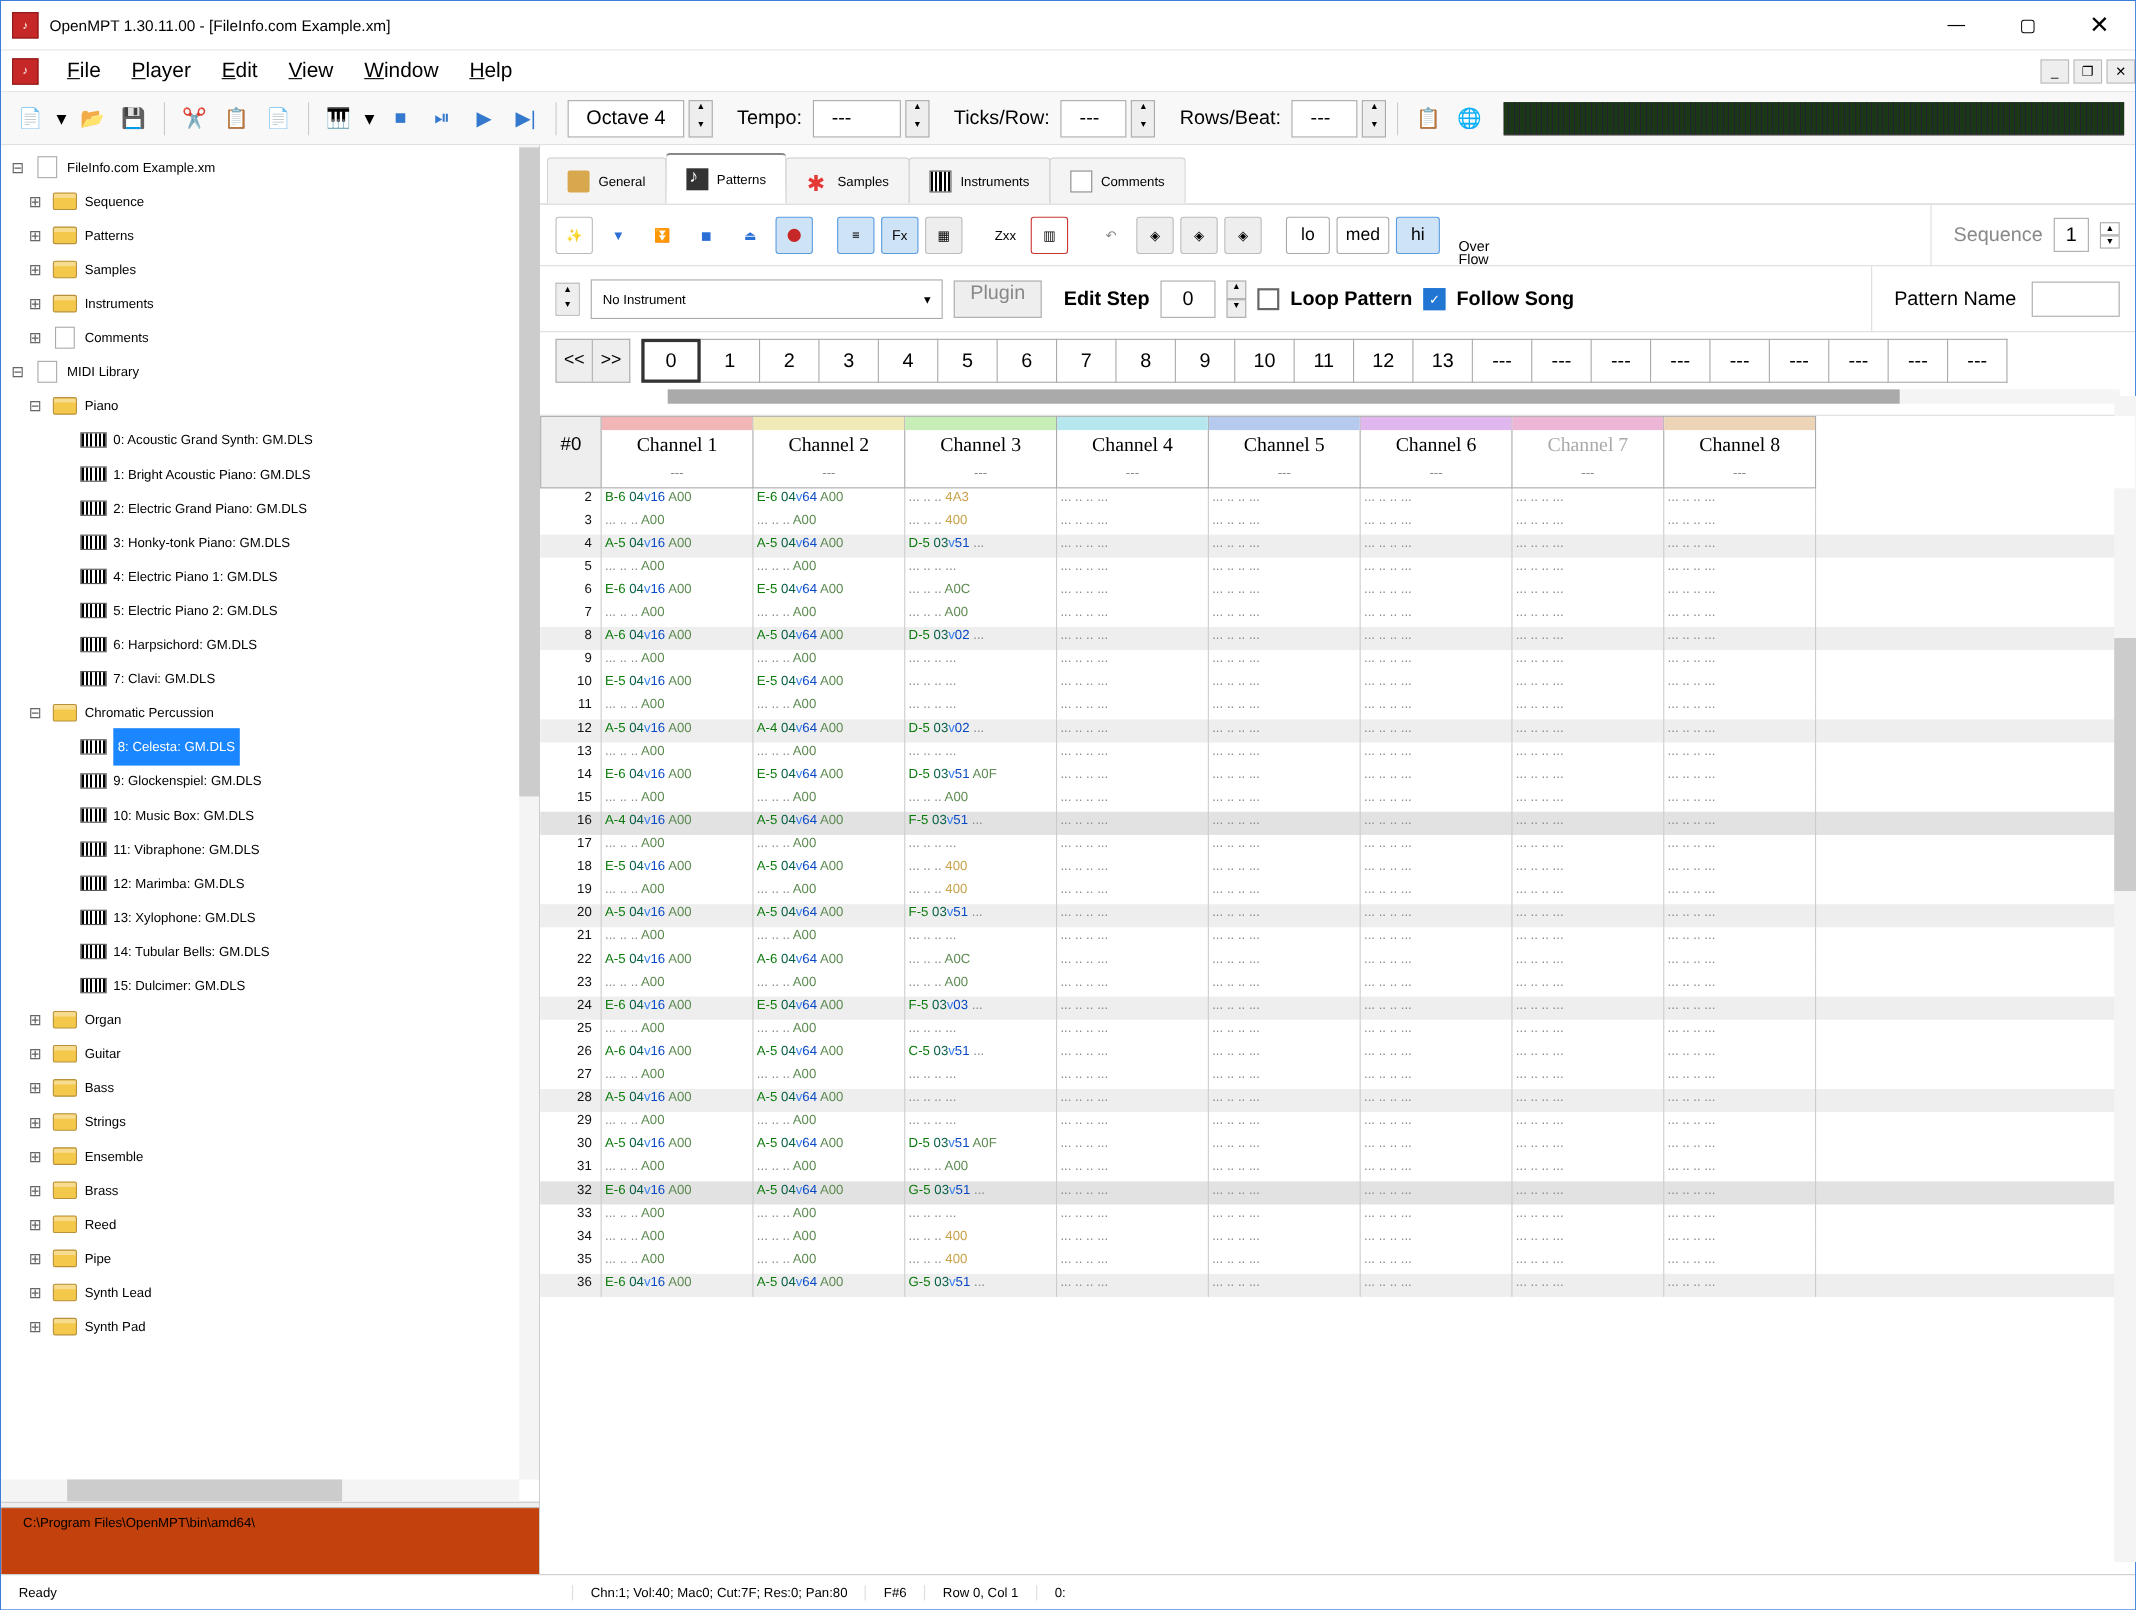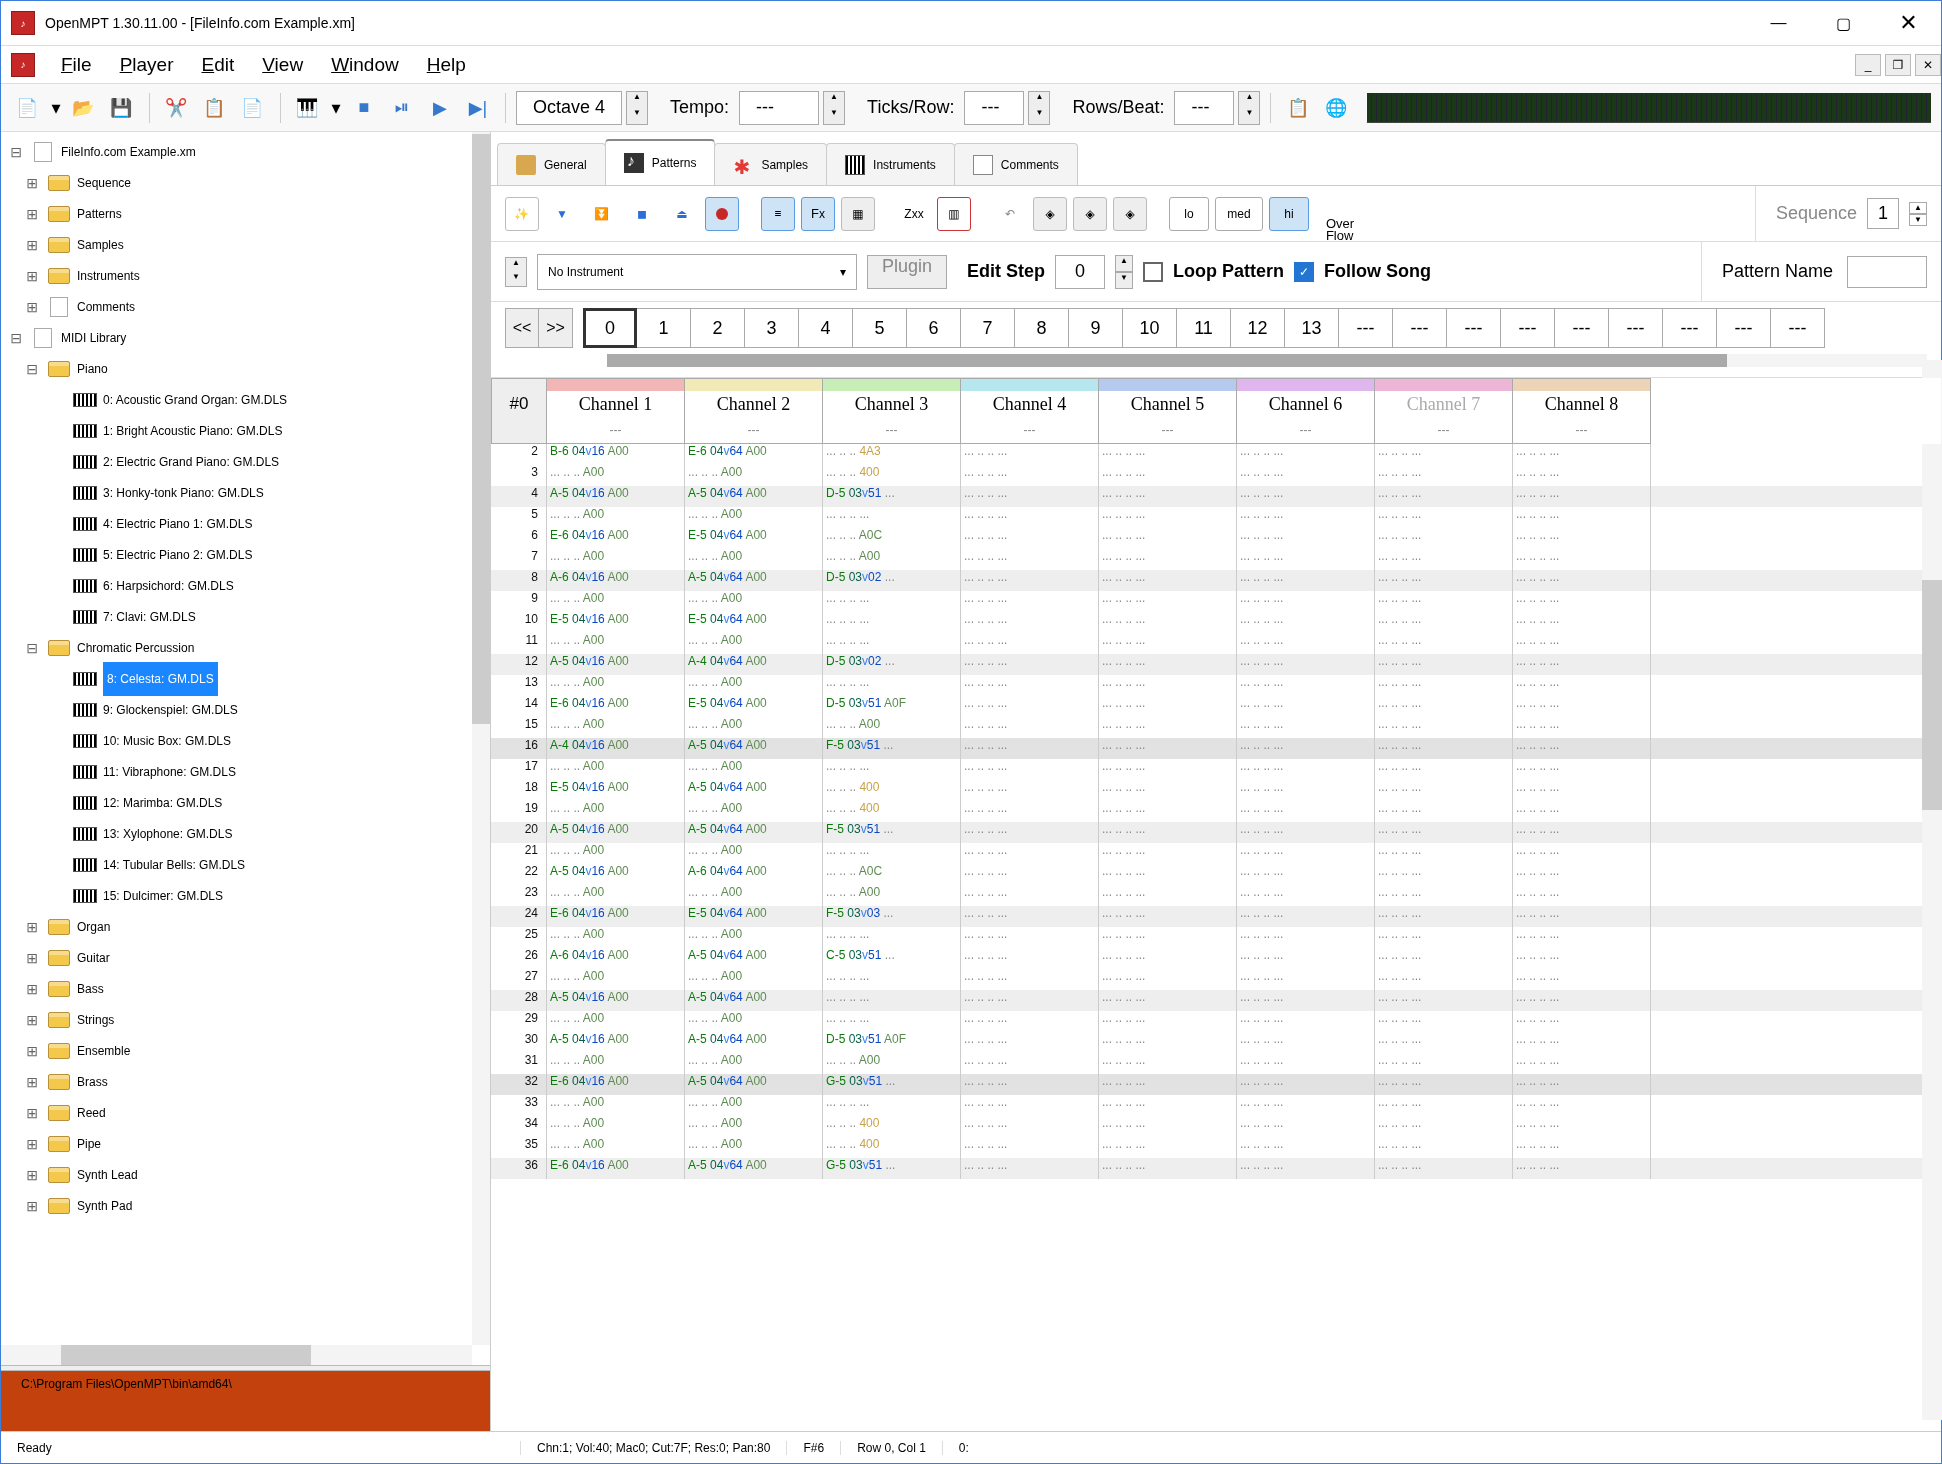--- a/index.html
+++ b/index.html
@@ -57,21 +57,21 @@
 .tabs .tab .ti-pat { background:#333; position:relative;}
 .tabs .tab .ti-pat::before{content:'♪';color:#fff;position:absolute;left:3px;top:-1px;font-size:16px;}
 .tabs .tab .ti-smp { color:#e53935; font-size:20px;}
 .tabs .tab .ti-ins { background:#fff; border:1px solid #555; background-image: repeating-linear-gradient(90deg, #000 0, #000 2px, #fff 2px, #fff 4px); }
 .tabs .tab .ti-cmt { background:#fff; border:1px solid #888; }
 
 .pattern-tools { height: 56px; display:flex; align-items:center; padding: 0 14px; gap:6px; border-bottom: 1px solid #ddd;}
 .pattern-tools .pt { width:34px; height:34px; border:1px solid #bbb; background:#eee; display:flex; align-items:center; justify-content:center; border-radius:3px; }
 .pattern-tools .pt.active { background:#cfe3f7; border-color:#5a9de0;}
 .pattern-tools .pt-sep { width: 10px; }
-.pattern-tools .pt-lbl { font-size: 12px; }
+.pattern-tools .pt-lbl { font-size: 16px; }
 .pattern-tools .of { font-size: 13px; line-height: 12px; margin-top: 32px; }
 .pattern-tools .right-group { margin-left: auto; display:flex; align-items:center; gap: 10px; padding-left:20px; border-left:1px solid #ddd; height:100%;}
 .pattern-tools .right-group .num { border:1px solid #aaa; padding: 4px 10px; font-size:18px;}
 .pattern-tools .right-group .sp { display:flex;flex-direction:column; width:18px;}
 .pattern-tools .right-group .sp div{border:1px solid #aaa; height:12px; font-size:8px; text-align:center;}
 
 .pattern-row2 { height: 60px; display:flex; align-items:center; padding: 0 14px; gap: 10px; border-bottom: 1px solid #ddd;}
 .pattern-row2 .spin2 { display:flex; flex-direction:column; width: 22px; border:1px solid #aaa;}
 .pattern-row2 .spin2 div{height:14px; font-size:8px; text-align:center; background:#eee;}
 .pattern-row2 .combo2 { flex: 0 0 320px; height: 36px; border:1px solid #aaa; display:flex; align-items:center; padding: 0 10px; font-size: 18px; justify-content:space-between;}
@@ -258,21 +258,21 @@
             <span class="icon">
               <span class="folder"></span>
             </span>
             <span class="label ">Piano</span>
           </div>
           <div class="row" style="padding-left:42px">
     <span class="exp"></span>
             <span class="icon">
               <span class="keyb"></span>
             </span>
-            <span class="label ">0: Acoustic Grand Organ: GM.DLS</span>
+            <span class="label ">0: Acoustic Grand Synth: GM.DLS</span>
           </div>
           <div class="row" style="padding-left:42px">
     <span class="exp"></span>
             <span class="icon">
               <span class="keyb"></span>
             </span>
             <span class="label ">1: Bright Acoustic Piano: GM.DLS</span>
           </div>
           <div class="row" style="padding-left:42px">
     <span class="exp"></span>

